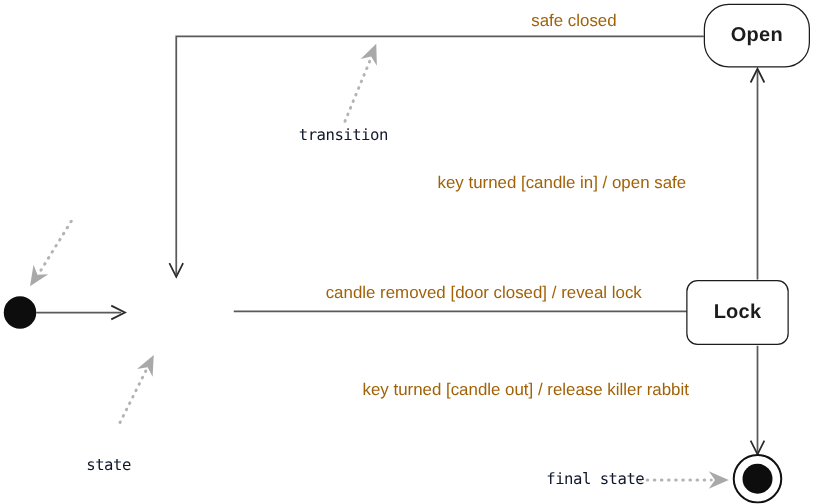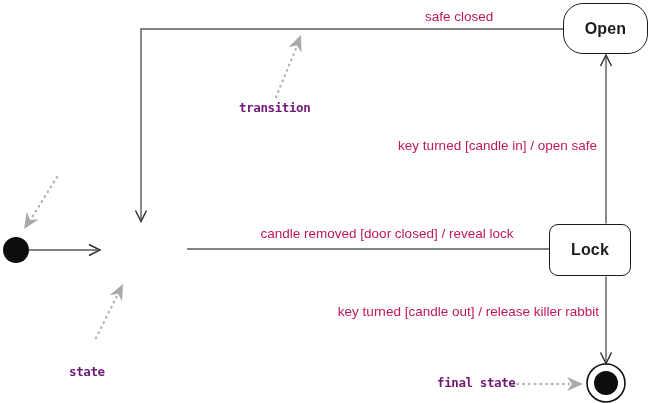--- a/index.html
+++ b/index.html
@@ -8,28 +8,28 @@
     font-family:"Liberation Sans", sans-serif; overflow:hidden;
   }
   .canvas > svg { position:absolute; left:0; top:0; }
   .state {
     position:absolute; background:#ffffff; border:1.7px solid #1c1c1c;
     border-radius:9px; display:flex; align-items:center; justify-content:center;
     font-weight:bold; font-size:16px; color:#1c1c1c; letter-spacing:.2px;
     box-sizing:border-box;
   }
   .tlabel {
-    position:absolute; font-size:13.5px; color:#be185d; white-space:nowrap;
+    position:absolute; font-size:13.5px; color:#a16207; white-space:nowrap;
   }
   .tlabel.center { text-align:center; }
-  .tlabel.right  { text-align:right; }
+  .tlabel.right  { }
   .alabel {
     position:absolute; font-family:"DejaVu Sans Mono", monospace;
-    font-weight:bold; font-size:12.5px; letter-spacing:-0.4px;
-    color:#701a75; white-space:nowrap;
+    font-weight:normal; font-size:12.5px; letter-spacing:-0.4px;
+    color:#0f172a; white-space:nowrap;
   }
   .tline   { stroke:#5a5a5a; stroke-width:1.4; fill:none; }
   .thead   { stroke:#2a2a2a; stroke-width:1.4; fill:none; }
   .dotline { stroke:#b4b4b4; stroke-width:2.4; fill:none;
              stroke-dasharray:0.5 5.2; stroke-linecap:round; }
   .dothead { fill:#a9a9a9; stroke:none; }
 </style>
 </head>
 <body>
 

